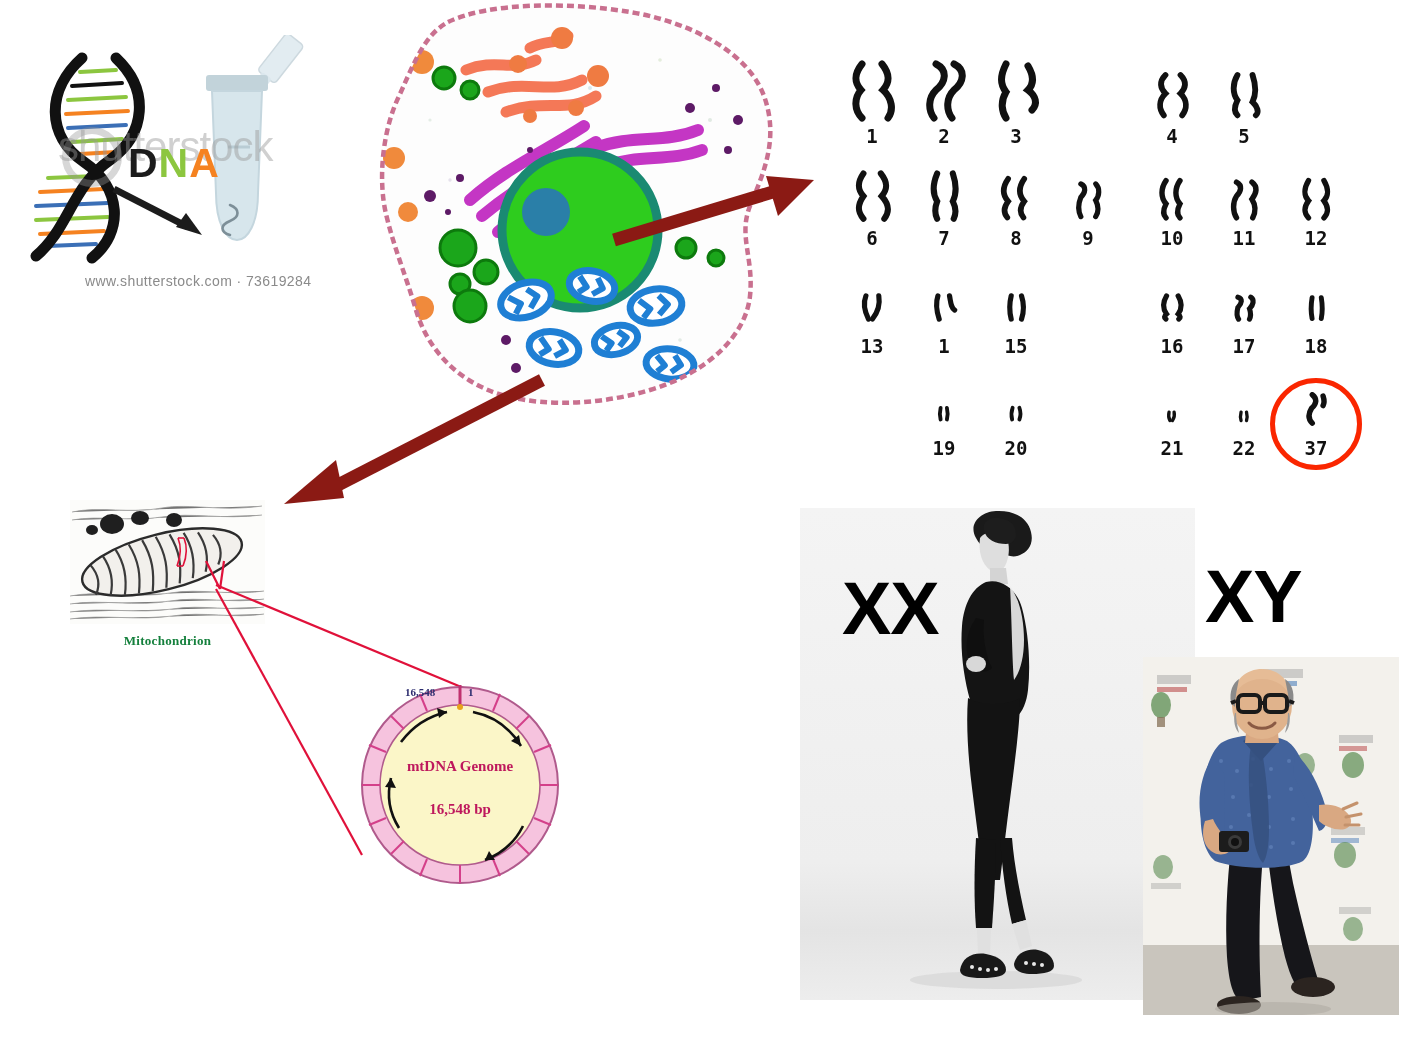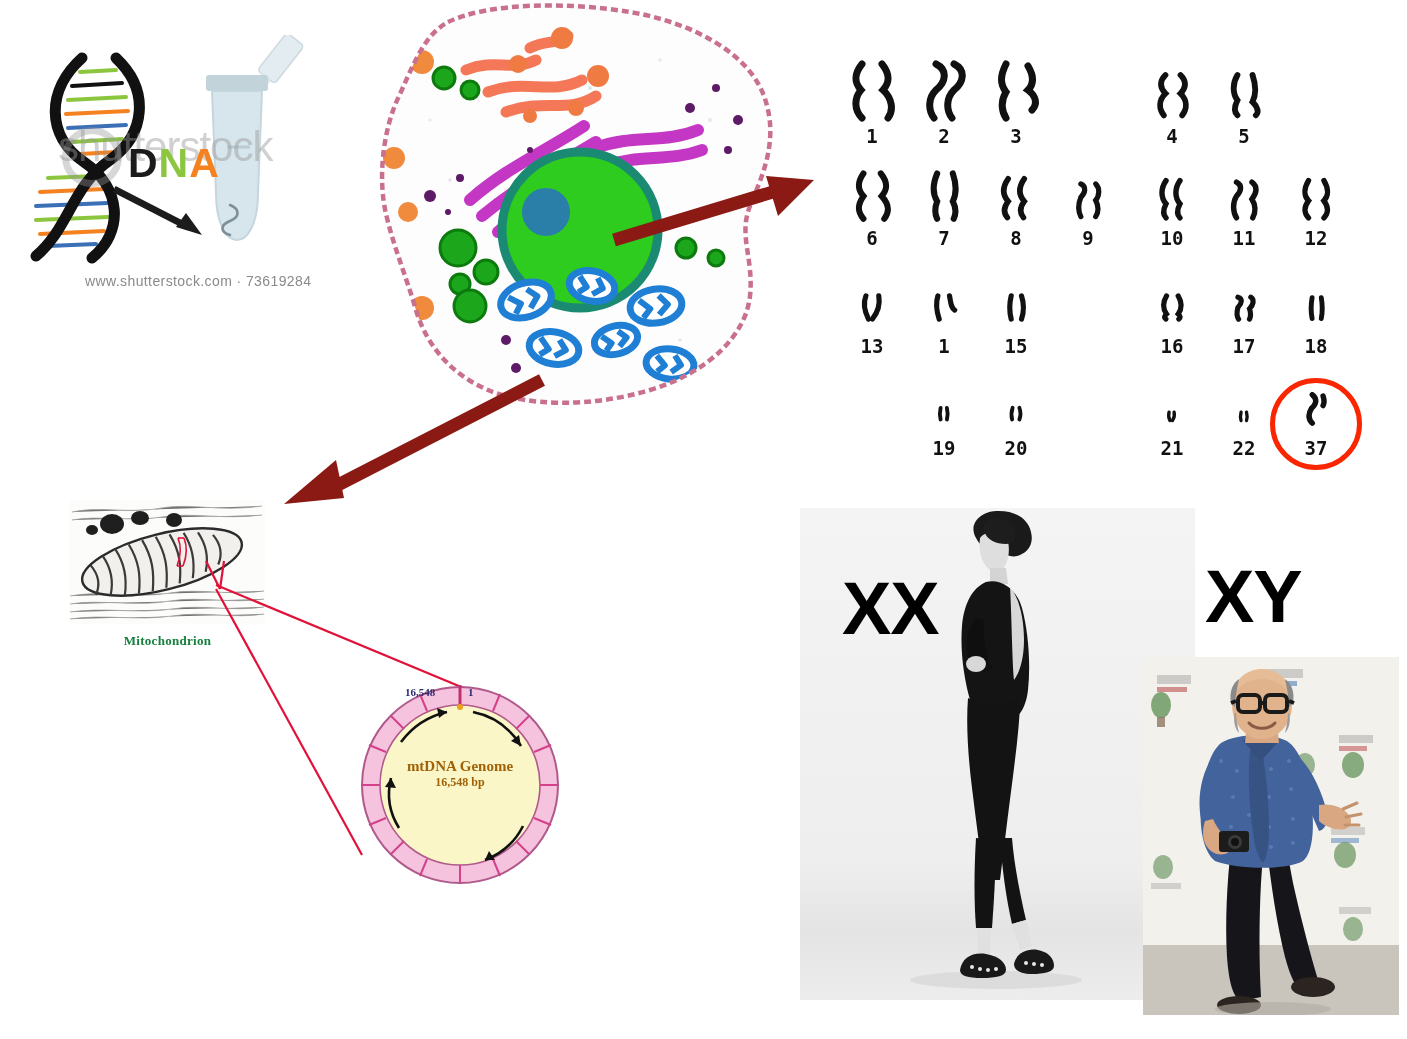--- a/index.html
+++ b/index.html
@@ -110,25 +110,25 @@
   
   #mtdna {
     position: absolute;
     left: 355px; top: 680px;
     width: 210px; height: 210px;
   }
   #mtdna-center-label {
     position: absolute; left: 0; right: 0; top: 78px;
     text-align: center;
     font-family: "Liberation Serif", serif;
-    color: #a16207;
+    color: #be185d;
     pointer-events: none;
   }
   #mtdna-center-label .l1 { font-size: 15px; font-weight: bold; display: block; }
-  #mtdna-center-label .l2 { font-size: 12px; font-weight: bold; display: block; margin-top: 0; }
+  #mtdna-center-label .l2 { font-size: 15px; font-weight: bold; display: block; margin-top: 26px; }
   .mtdna-pos {
     position: absolute;
     font-family: "Liberation Serif", serif;
     font-size: 11px; font-weight: bold; color: #2b2b6e;
     white-space: nowrap;
   }
 
   
   #photo-female {
     position: absolute; left: 800px; top: 508px;

